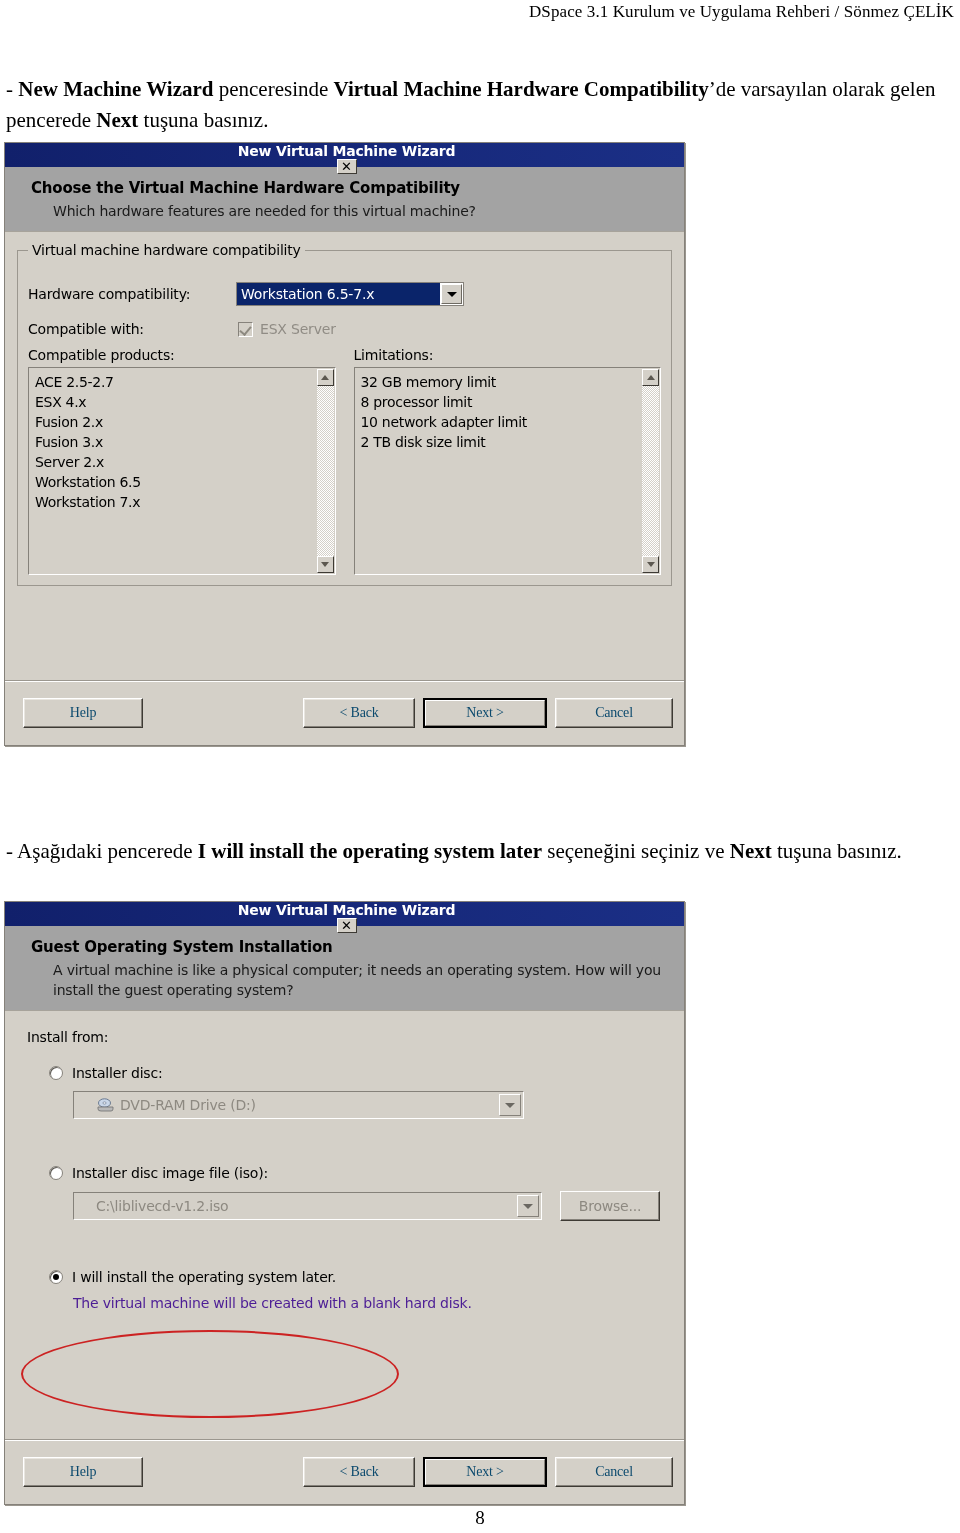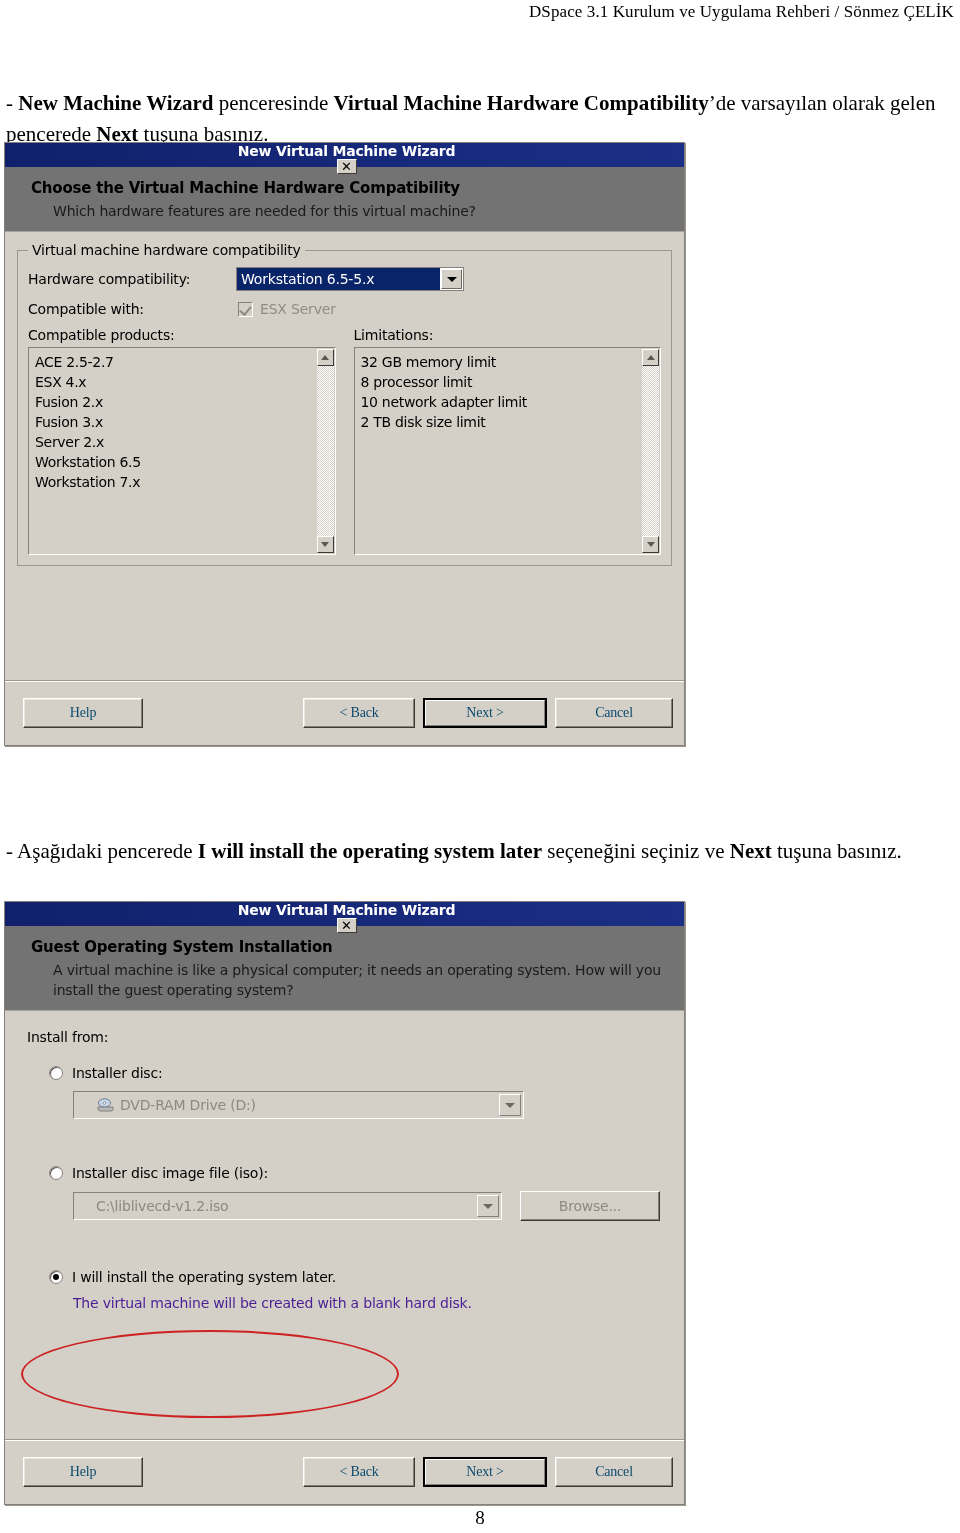--- a/index.html
+++ b/index.html
@@ -31,21 +31,21 @@
   .para {
     position: absolute;
     left: 6px;
     right: 18px;
     font-family: "Liberation Serif", serif;
     font-size: 21px;
     line-height: 31px;
   }
   .para b { font-weight: bold; }
 
-  .para1 { top: 88px; }
+  .para1 { top: 74px; }
   .para2 { top: 836px; }
 
   
   .page-number {
     position: absolute;
     left: 0;
     right: 0;
     bottom: 4px;
     text-align: center;
     font-family: "Liberation Serif", serif;
@@ -97,21 +97,21 @@
     font-family: "DejaVu Sans", sans-serif;
     font-size: 13px;
     font-weight: bold;
     line-height: 1;
     color: #000;
     box-sizing: border-box;
   }
 
   
   .dlg-header {
-    background: #737373;
+    background: #a3a3a3;
     border-bottom: 1px solid #a7a39b;
     padding: 12px 10px 10px 26px;
     box-sizing: border-box;
   }
   .dlg-header-title {
     font-family: "DejaVu Sans", sans-serif;
     font-size: 15px;
     font-weight: bold;
     color: #000;
     margin-bottom: 4px;
@@ -151,20 +151,21 @@
     font-family: "DejaVu Sans", sans-serif;
     font-size: 14px;
     color: #000;
     letter-spacing: -0.2px;
   }
 
   .field-row {
     display: flex;
     align-items: center;
     margin-bottom: 10px;
+    margin-top: 15px;
   }
   .field-label {
     width: 208px;
     font-family: "DejaVu Sans", sans-serif;
     font-size: 14px;
     color: #000;
     letter-spacing: -0.2px;
   }
 
   
@@ -458,21 +459,21 @@
     border-top: 1px solid #ffffff;
     border-left: 1px solid #ffffff;
     border-right: 1px solid #85817a;
     border-bottom: 1px solid #85817a;
     display: flex;
     align-items: center;
     justify-content: center;
     box-sizing: border-box;
   }
   .btn-browse {
-    width: 140px;
+    width: 100px;
     height: 30px;
     margin-left: 18px;
     background: #d4d0c8;
     border-top: 1px solid #ffffff;
     border-left: 1px solid #ffffff;
     border-right: 1px solid #3d3a34;
     border-bottom: 1px solid #3d3a34;
     box-shadow: inset -1px -1px 0 #85817a;
     display: flex;
     align-items: center;
@@ -518,21 +519,21 @@
   </div>
 
   <div class="dlg-body">
 
     <div class="groupbox">
       <span class="gb-title">Virtual machine hardware compatibility</span>
 
       <div class="field-row">
         <span class="field-label">Hardware compatibility:</span>
         <span class="combo selected">
-          <span class="combo-value">Workstation 6.5-5.x</span>
+          <span class="combo-value">Workstation 6.5-7.x</span>
           <span class="combo-arrow">
               <span class="arrow-down"></span>
             </span>
         </span>
       </div>
 
       <div class="field-row">
         <span class="field-label">Compatible with:</span>
         <span class="chk-wrap">
           <span class="chk-box"></span>

